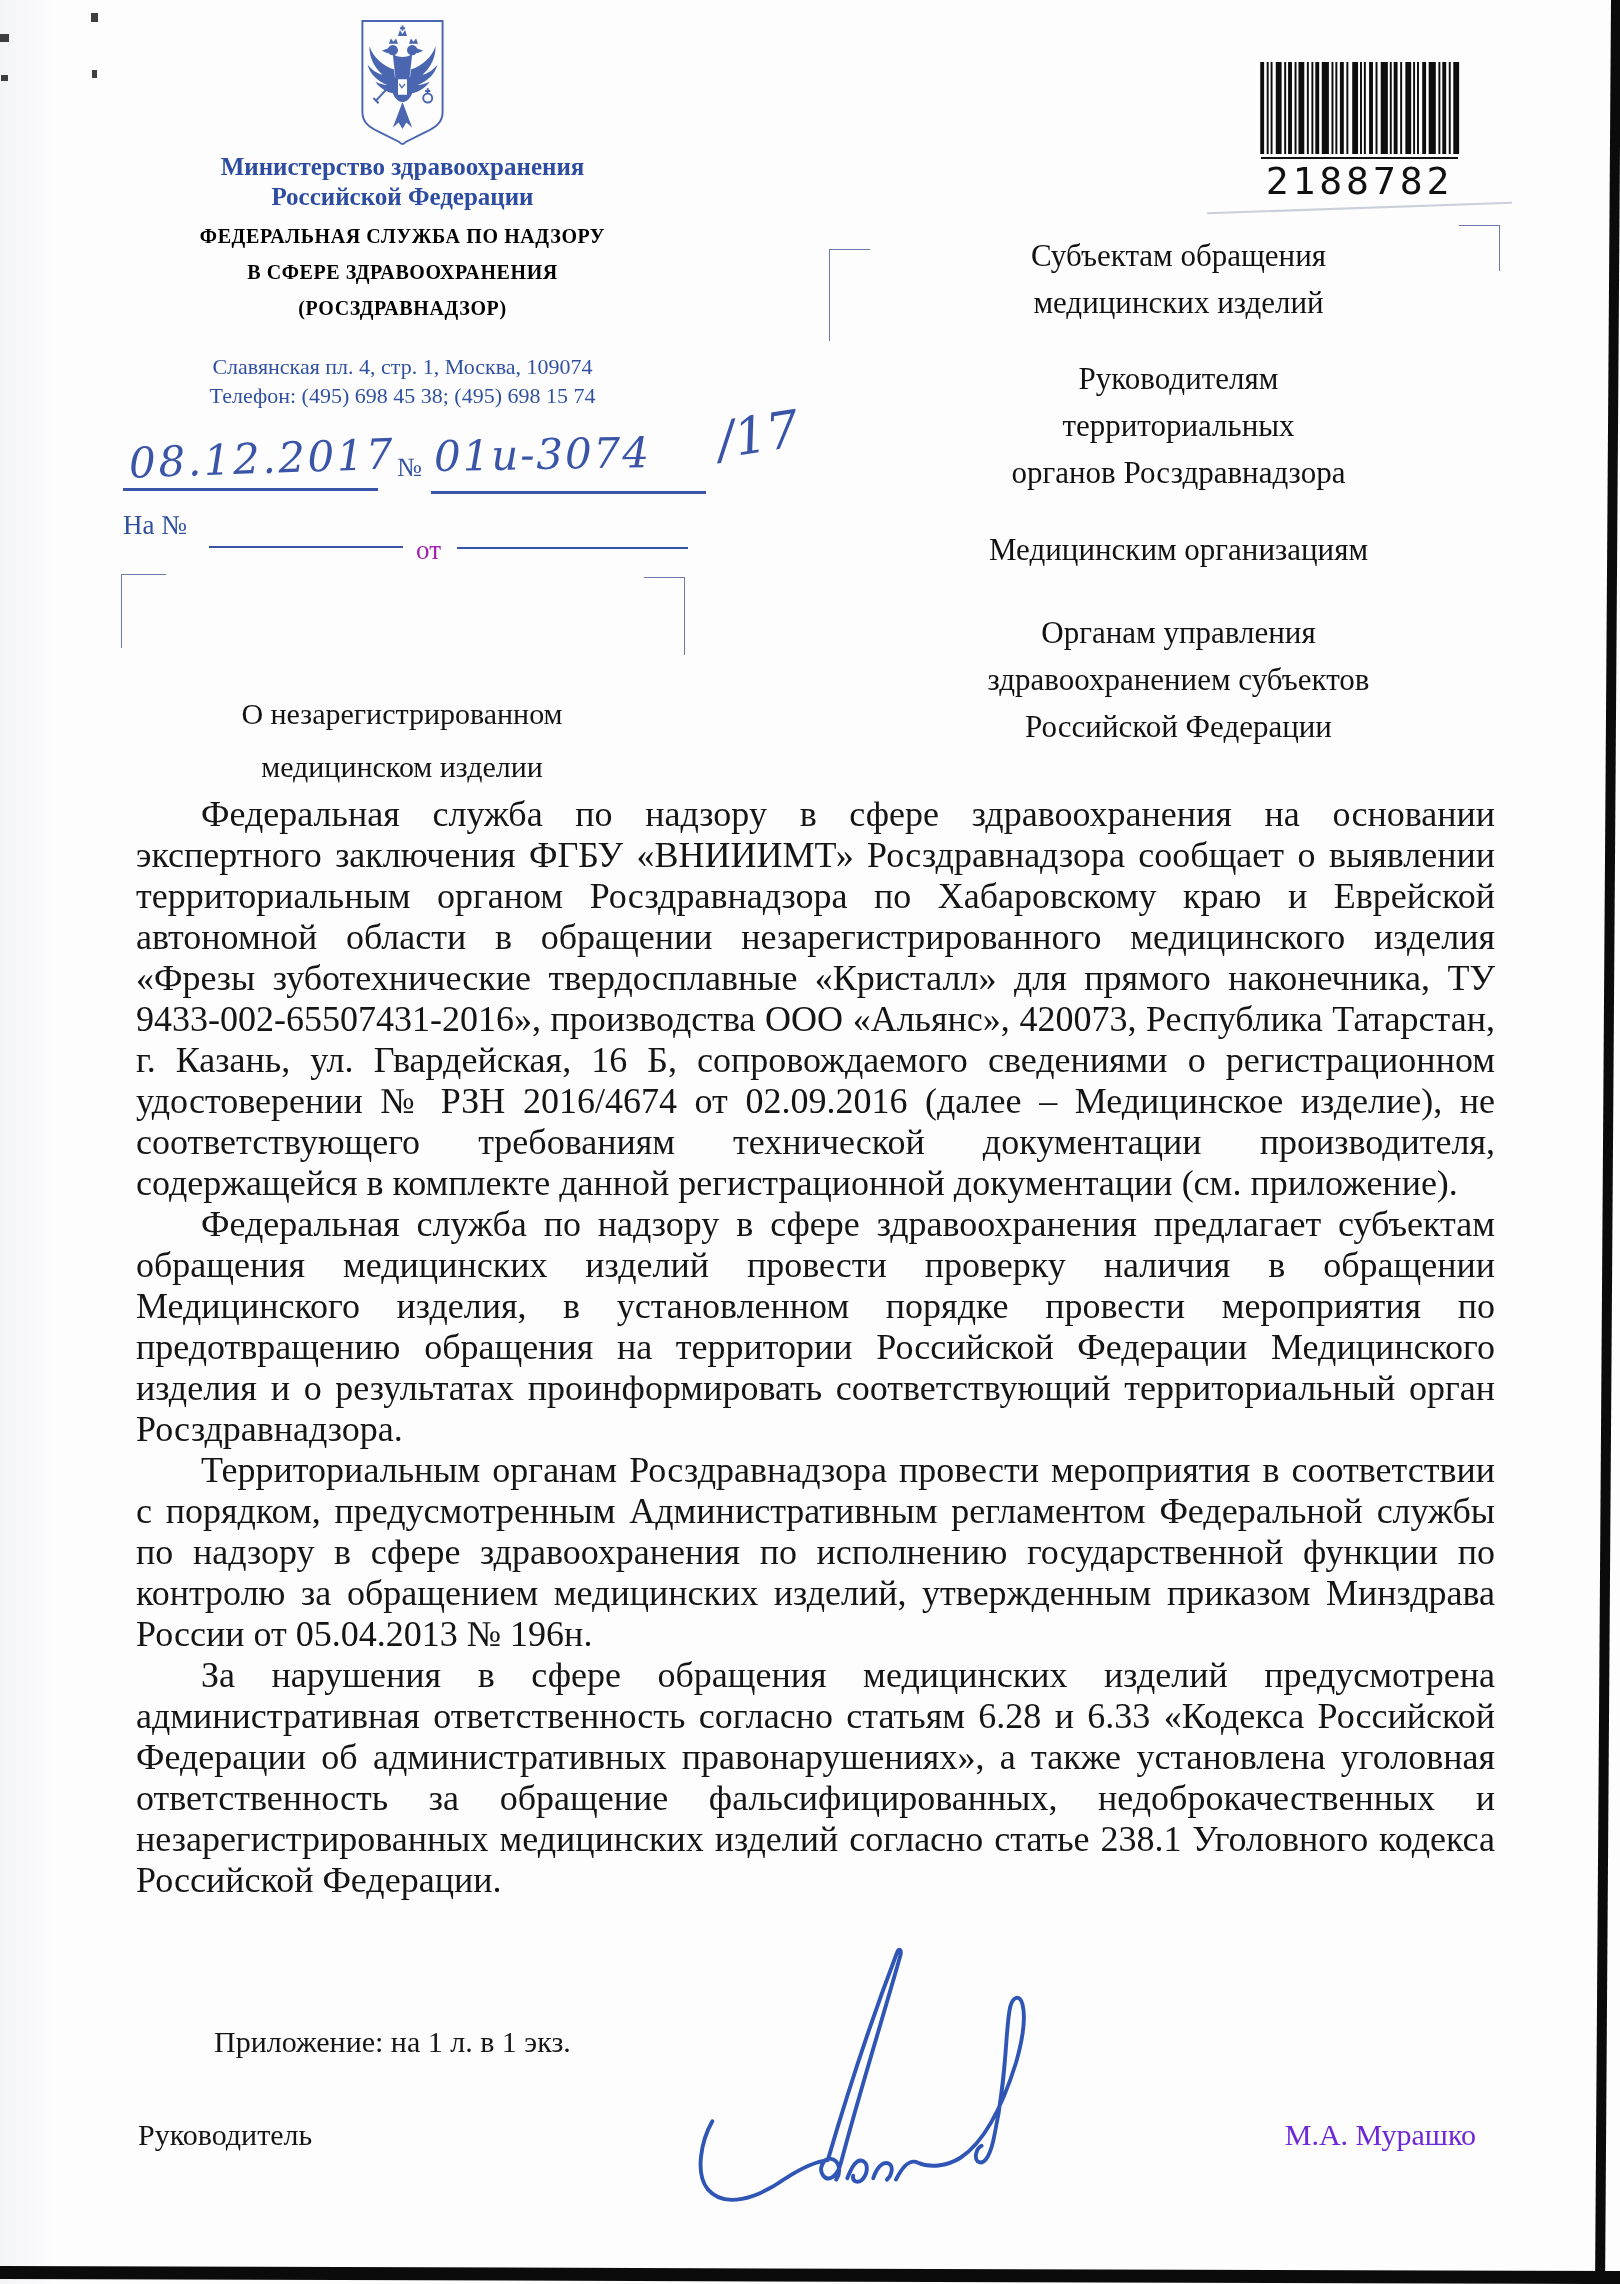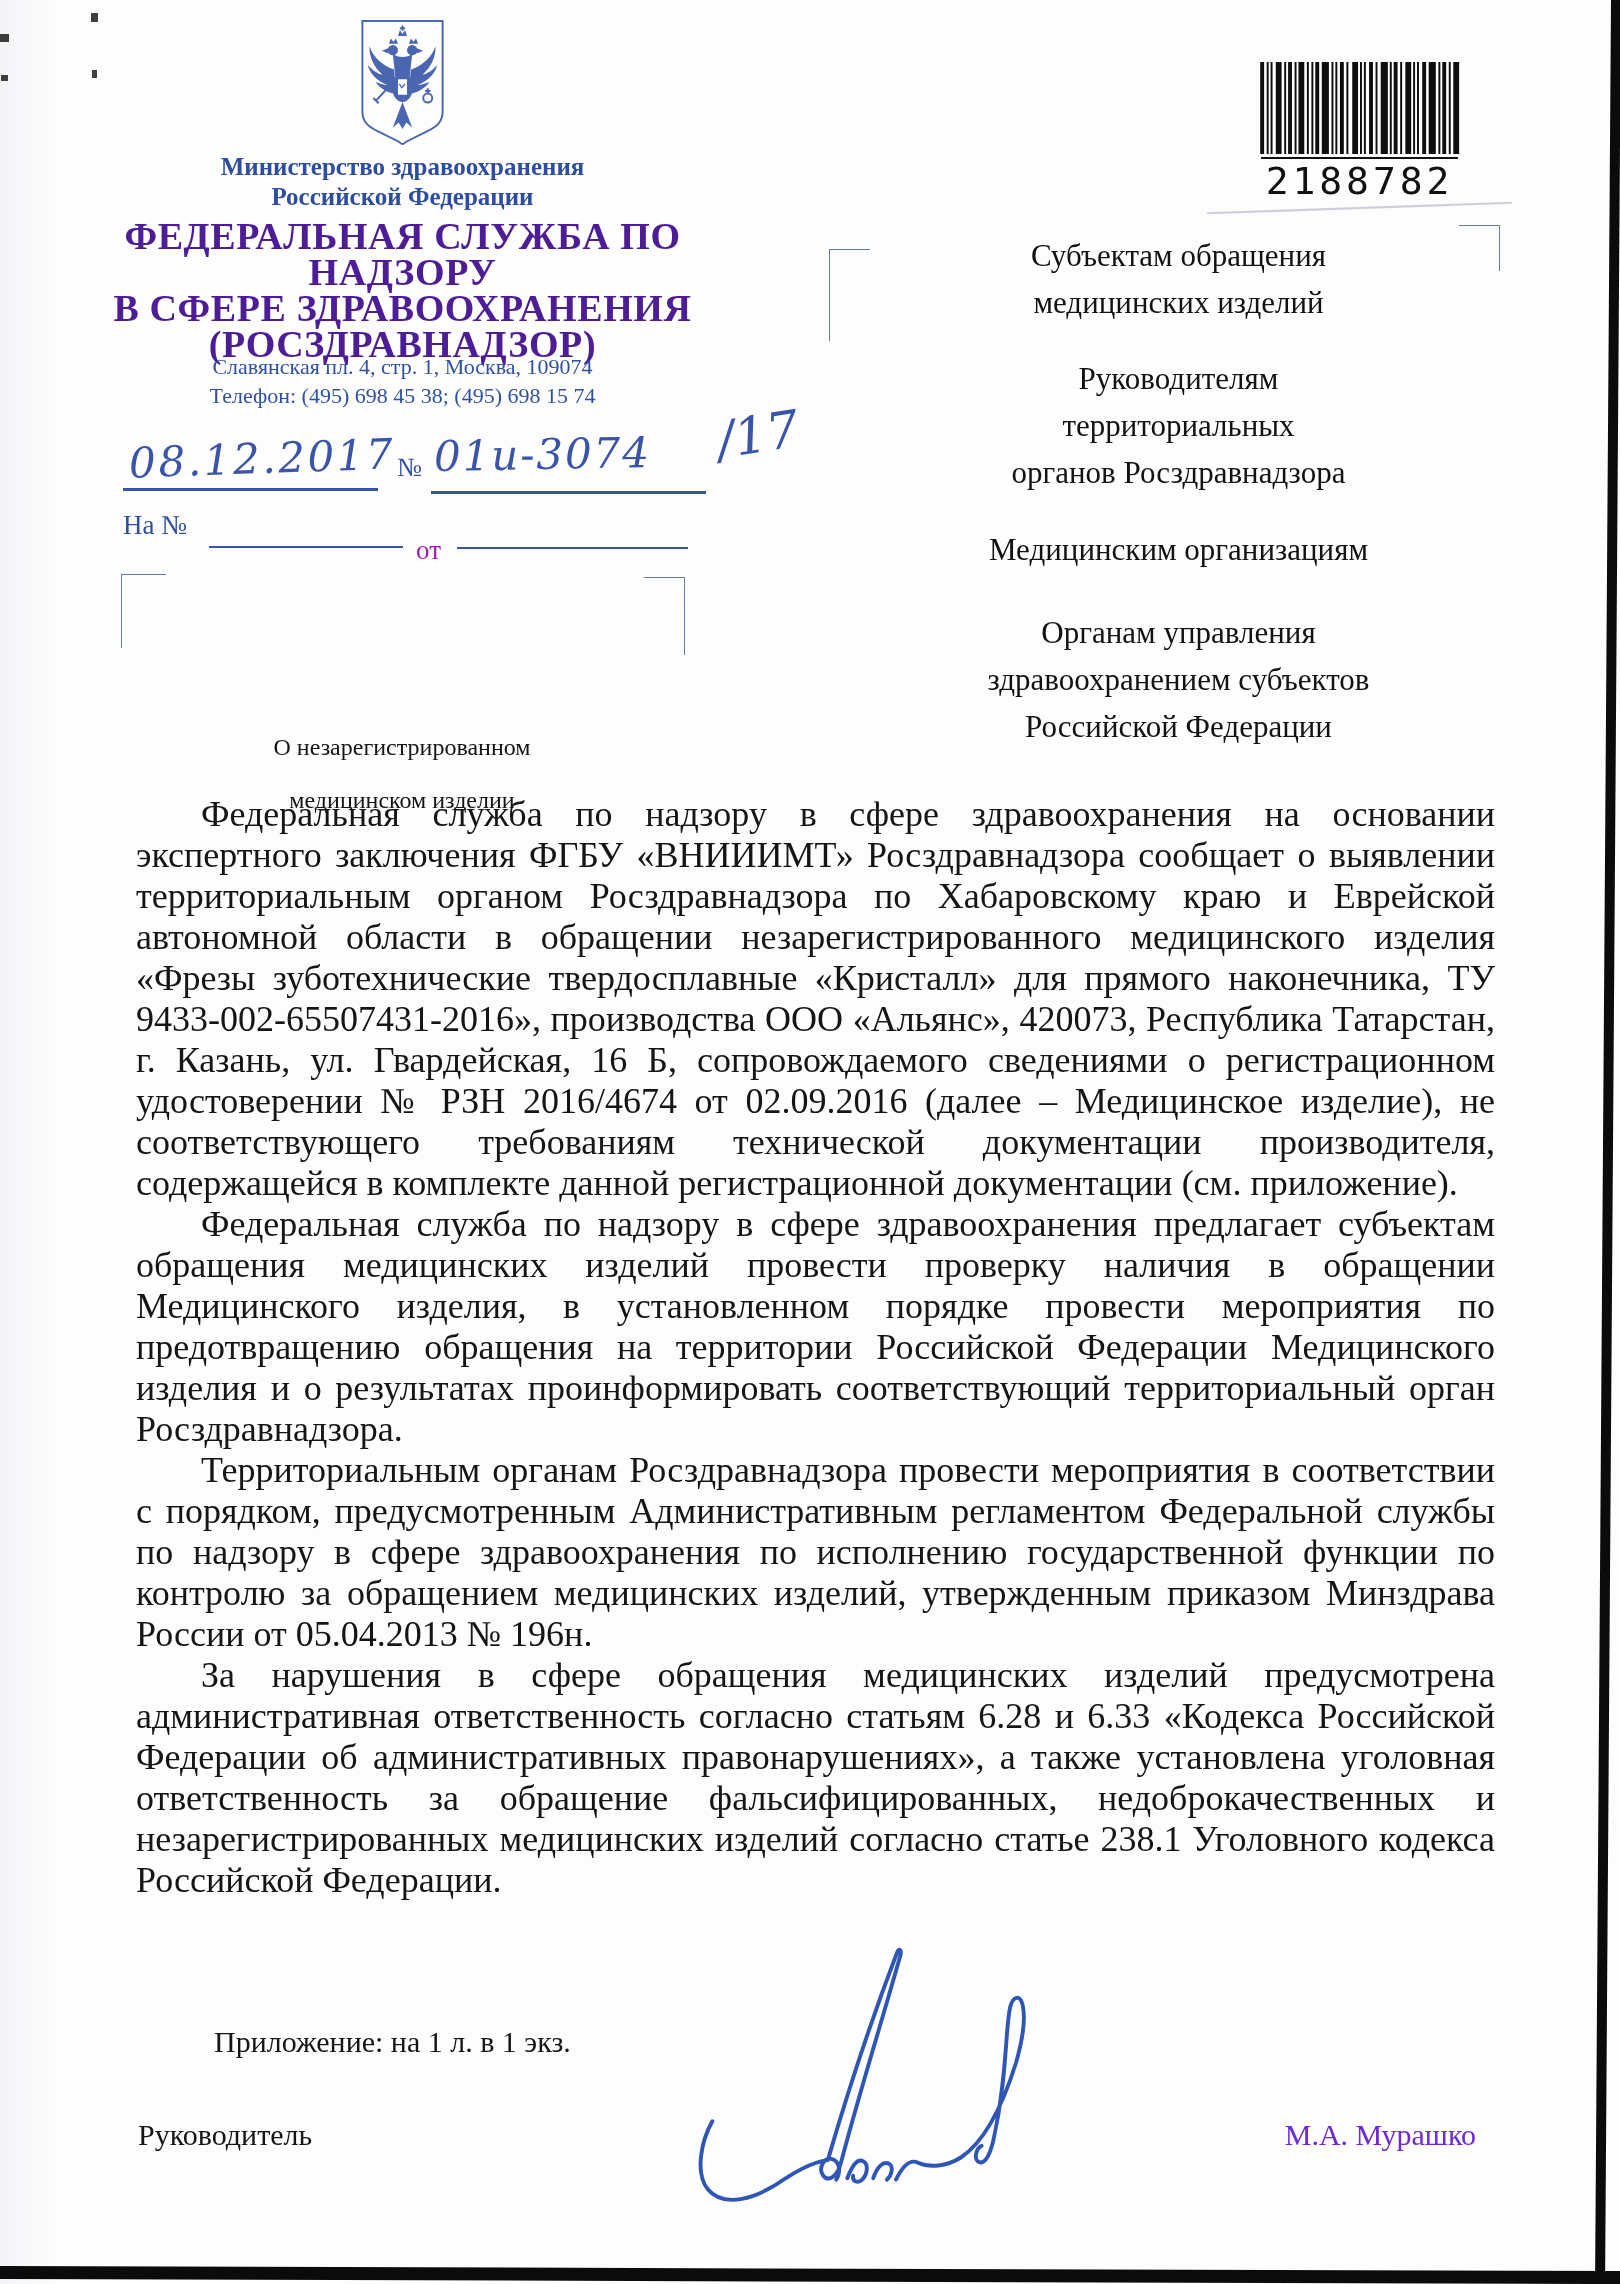--- a/index.html
+++ b/index.html
@@ -19,22 +19,22 @@
   }
   
   .emblem{position:absolute;left:354px;top:17px;width:97px;height:131px;}
   .ministry{
     position:absolute;left:104px;top:152px;width:597px;
     text-align:center;font-weight:bold;font-size:25px;line-height:30px;
     color:#2e4da0;
   }
   .service{
     position:absolute;left:91px;top:218px;width:623px;
-    text-align:center;font-weight:bold;font-size:38px;line-height:36px;
-    color:#4c1d95;letter-spacing:0.6px;
+    text-align:center;font-weight:bold;font-size:20px;line-height:36px;
+    color:#000000;letter-spacing:0.6px;
   }
   .addressline{
     position:absolute;left:104px;top:352px;width:597px;
     text-align:center;font-size:22px;line-height:29px;color:#31519f;
   }
   .hw{
     font-family:"DejaVu Serif", serif;font-style:italic;color:#3a55a8;
   }
   .hw-date{position:absolute;left:129px;top:434px;font-size:42px;letter-spacing:2.6px;transform:rotate(-2deg);}
   .hw-num{position:absolute;left:434px;top:430px;font-size:42px;letter-spacing:1.9px;transform:rotate(-1deg);}
@@ -47,22 +47,22 @@
   .u4{left:457px;top:547px;width:231px;height:1.9px;}
   .na-label{position:absolute;left:123px;top:510px;font-size:27px;color:#31519f;}
   .ot-label{position:absolute;left:416px;top:535px;font-size:27px;color:#a21caf;}
   
   .bracket{position:absolute;border:0 solid #6b79ad;}
   .br-subject-left{left:121px;top:574px;width:44px;height:73px;border-left-width:1.9px;border-top-width:1.9px;}
   .br-subject-right{left:644px;top:577px;width:40px;height:77px;border-right-width:1.9px;border-top-width:1.9px;}
   .br-addr-left{left:829px;top:249px;width:40px;height:91px;border-left-width:1.9px;border-top-width:1.9px;}
   .br-addr-right{left:1459px;top:225px;width:40px;height:45px;border-right-width:1.9px;border-top-width:1.9px;}
   .subject{
-    position:absolute;left:110px;top:721px;width:584px;
-    text-align:center;font-size:24px;line-height:53px;color:#141414;
+    position:absolute;left:110px;top:687px;width:584px;
+    text-align:center;font-size:30px;line-height:53px;color:#141414;
   }
   
   .barcode-box{position:absolute;left:1259px;top:62px;width:201px;text-align:center;}
   .barcode-num{
     font-family:"DejaVu Sans Mono", monospace;font-size:38px;letter-spacing:3.9px;
     color:#111;margin-top:1.3px;border-top:2.6px solid #111;display:inline-block;padding:0 5.2px;
   }
   
   .addr-group{position:absolute;left:870px;width:617px;text-align:center;
     font-size:31px;line-height:47px;color:#121212;}

